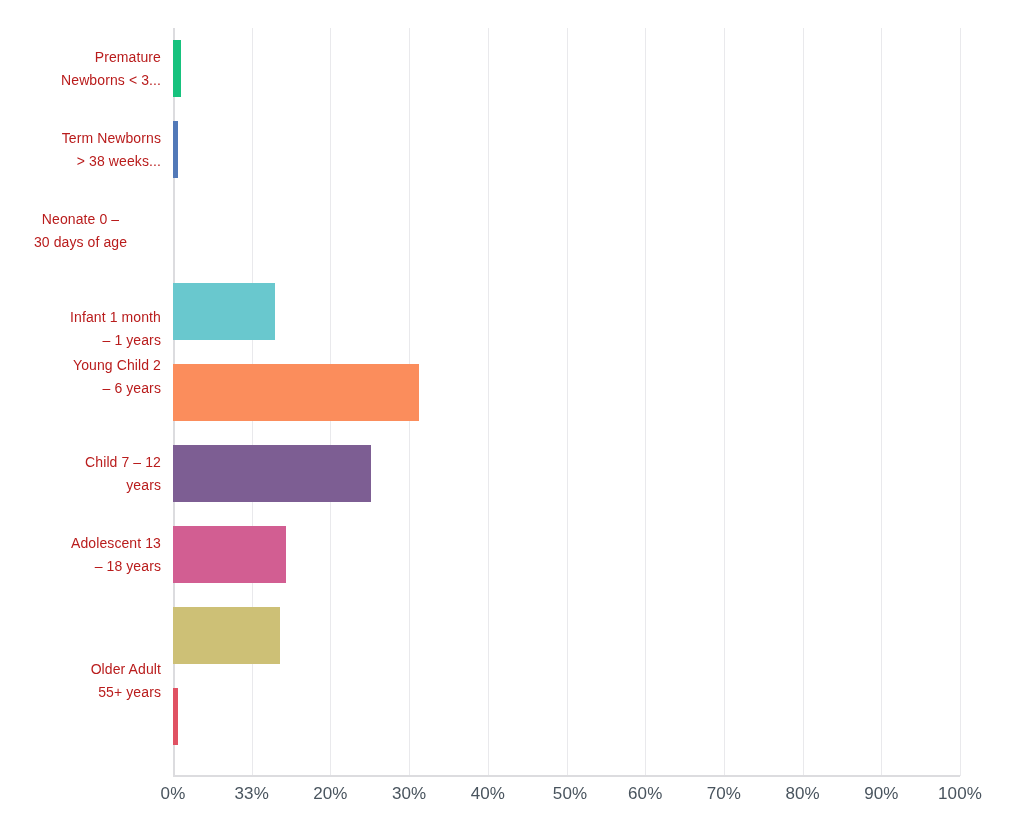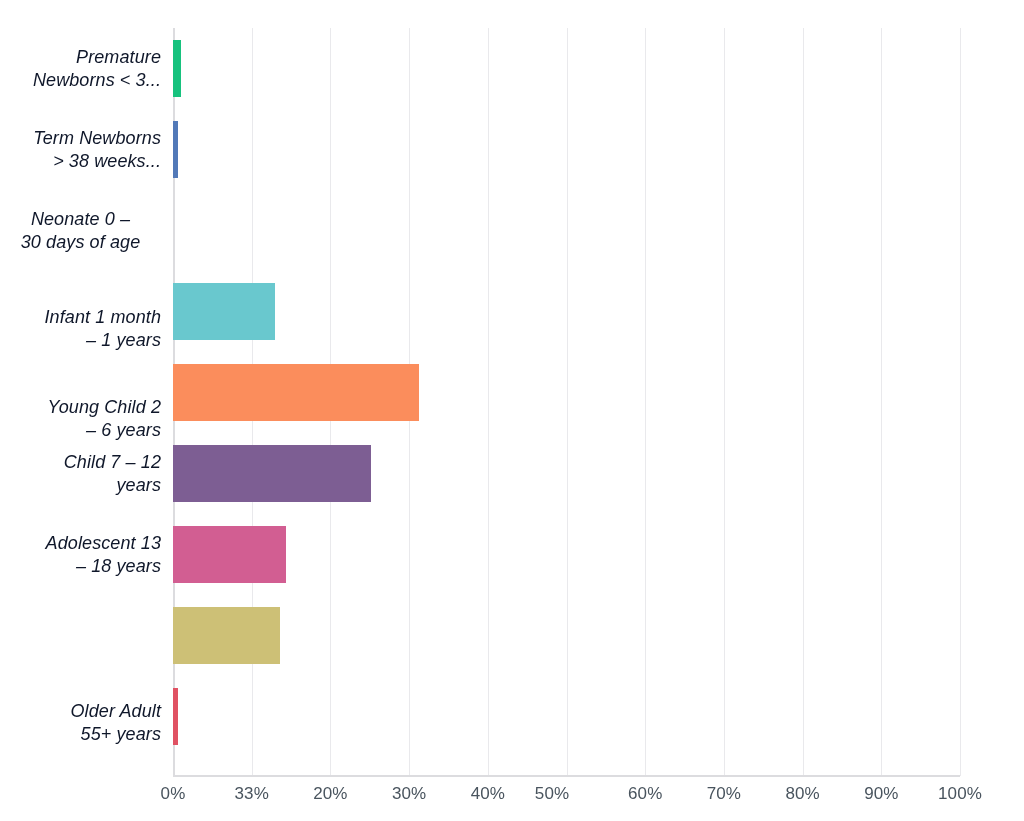--- a/index.html
+++ b/index.html
@@ -84,25 +84,24 @@
   }
   .cat-label {
     position: absolute;
     right: 0;
     width: 161px;
     height: 81px;
     display: flex;
     align-items: center;
     justify-content: flex-end;
     text-align: right;
-    color: #0f172a;
-    font-size: 18px;
+    color: #b91c1c;
+    font-size: 14px;
     line-height: 22.5px;
     letter-spacing: 0.1px;
-    font-style: italic;
   }
   .cat-label span {
     display: block;
     width: 100%;
   }
 
   
   .x-ticks {
     position: absolute;
     left: 173px;
@@ -132,30 +131,30 @@
       </div>
       <div class="cat-label" style="top: 81px;">
         <span>Term Newborns<br>&gt; 38 weeks...</span>
       </div>
       <div class="cat-label" style="top: 162px; text-align: center;">
         <span>Neonate 0 –<br>30 days of age</span>
       </div>
       <div class="cat-label" style="top: 260px;">
         <span>Infant 1 month<br>– 1 years</span>
       </div>
-      <div class="cat-label" style="top: 332px; align-items: flex-end;">
+      <div class="cat-label" style="top: 308px;">
         <span>Young Child 2<br>– 6 years</span>
       </div>
       <div class="cat-label" style="top: 405px;">
         <span>Child 7 – 12<br>years</span>
       </div>
       <div class="cat-label" style="top: 486px;">
         <span>Adolescent 13<br>– 18 years</span>
       </div>
-      <div class="cat-label" style="top: 654px;">
+      <div class="cat-label" style="top: 612px;">
         <span>Older Adult<br>55+ years</span>
       </div>
     </div>
 
   <div class="plot-area">
     <div class="gridlines">
         <div class="gridline zero" style="left: 0px;"></div>
         <div class="gridline" style="left: 78.7px;"></div>
         <div class="gridline" style="left: 157.4px;"></div>
         <div class="gridline" style="left: 236.1px;"></div>
@@ -198,21 +197,21 @@
       </div>
     <div class="axis-baseline"></div>
   </div>
 
   <div class="x-ticks">
       <div class="x-tick" style="left: 0px;">0%</div>
       <div class="x-tick" style="left: 78.7px;">33%</div>
       <div class="x-tick" style="left: 157.4px;">20%</div>
       <div class="x-tick" style="left: 236.1px;">30%</div>
       <div class="x-tick" style="left: 314.8px;">40%</div>
-      <div class="x-tick" style="left: 379px; text-align: center;">50%</div>
+      <div class="x-tick" style="left: 397px; text-align: center;">50%</div>
       <div class="x-tick" style="left: 472.2px;">60%</div>
       <div class="x-tick" style="left: 550.9px;">70%</div>
       <div class="x-tick" style="left: 629.6px;">80%</div>
       <div class="x-tick" style="left: 708.3px;">90%</div>
       <div class="x-tick" style="left: 787px;">100%</div>
     </div>
 
 </div>
 
 </body></html>

